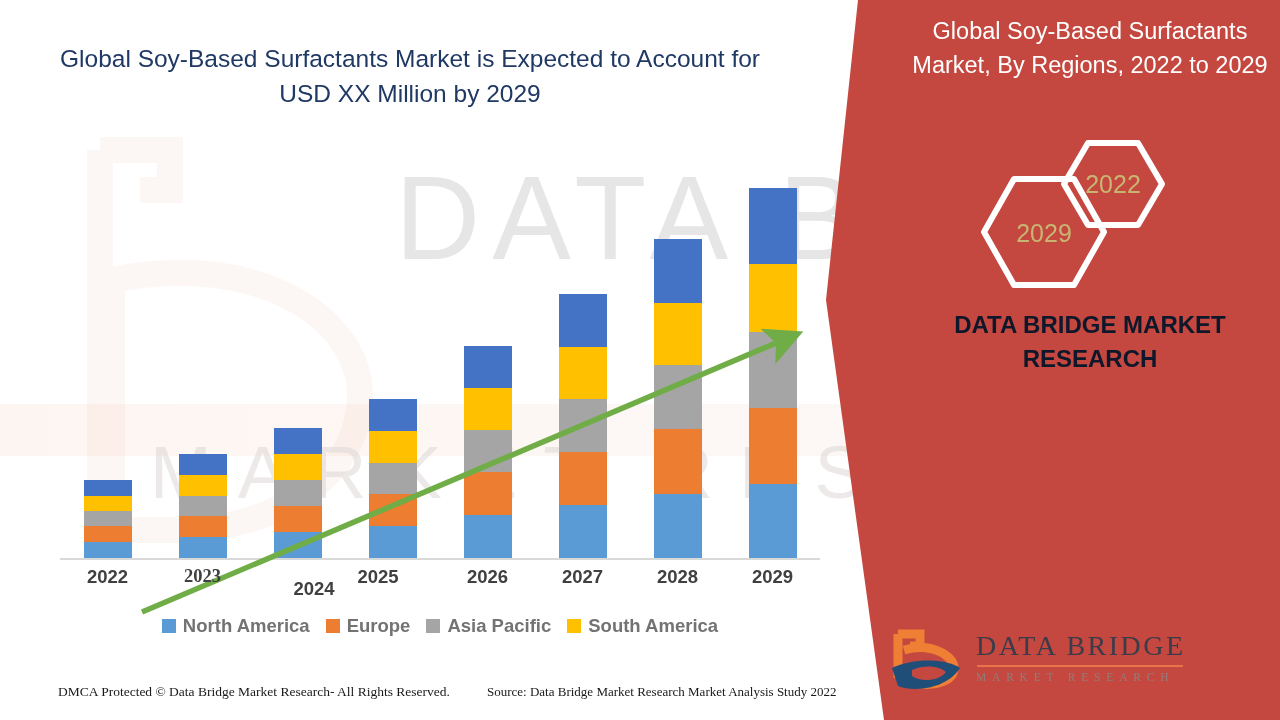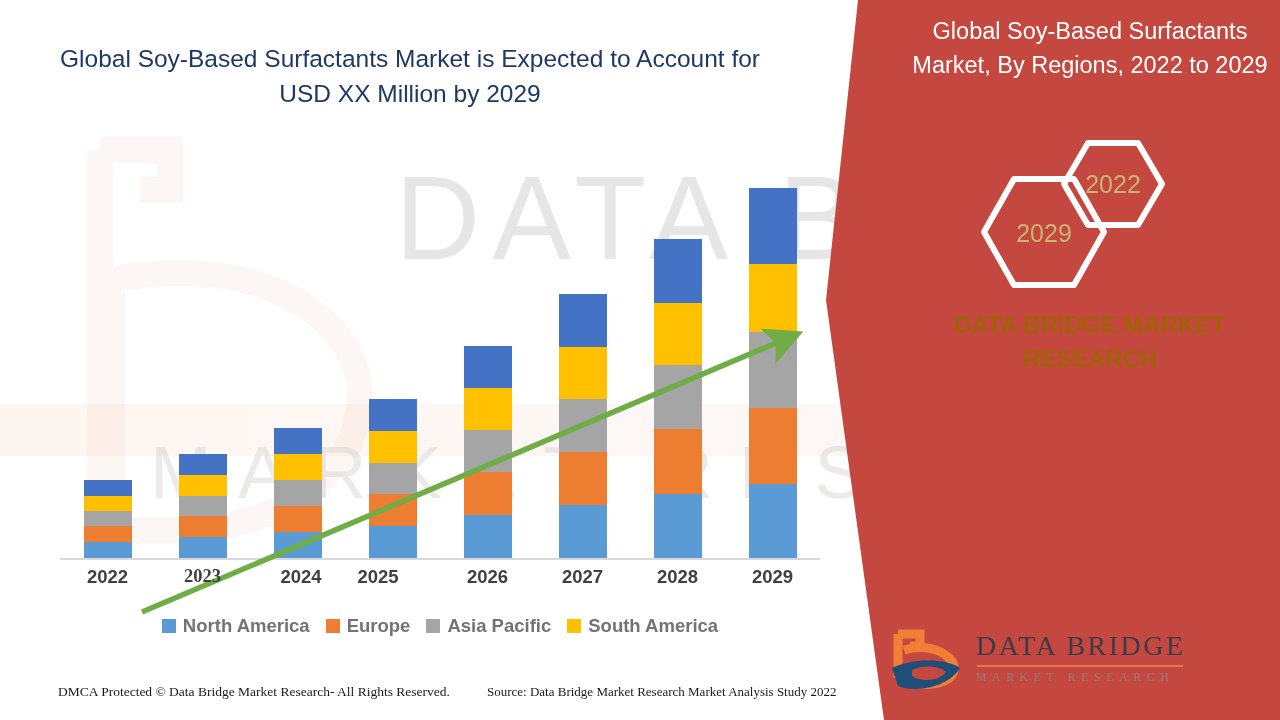--- a/index.html
+++ b/index.html
@@ -116,21 +116,21 @@
   #right-title {
     position:absolute; left:-2px; top:14px; width:384px;
     text-align:center; color:#ffffff;
     font-size:23.5px; line-height:1.46; font-weight:400;
   }
 
   #hex-wrap { position:absolute; left:70px; top:135px; width:220px; height:165px; }
 
   #brand-text {
     position:absolute; left:0; top:308px; width:380px;
-    text-align:center; color:#a16207;
+    text-align:center; color:#0f172a;
     font-size:24px; line-height:1.42; font-weight:bold;
   }
 
   #logo-wrap { position:absolute; left:-10px; top:628px; width:360px; height:72px; }
   #logo-mark { position:absolute; left:0; top:0; width:78px; height:68px; }
   #logo-words { position:absolute; left:86px; top:4px; }
   #logo-title {
     font-family:"Liberation Serif", serif;
     font-size:28px; letter-spacing:2.5px; color:#3b3b4a; font-weight:400;
     line-height:1;
@@ -224,21 +224,21 @@
           <path d="M0,0 L7,3.5 L0,7 L1.6,3.5 Z" fill="#70ad47"></path>
         </marker>
       </defs>
       <line x1="22" y1="312" x2="663" y2="40" stroke="#70ad47" stroke-width="5.5" marker-end="url(#ah)"></line>
     </svg>
   </div>
 
   <div id="x-labels">
       <div class="x-label" style="left: -0.5px;">2022</div>
       <div class="x-label" style="left: 94.5px; font-family: Liberation Serif, serif;">2023</div>
-      <div class="x-label" style="left: 193px;">2024</div>
+      <div class="x-label" style="left: 206px; margin-top: 12px;">2024</div>
       <div class="x-label" style="left: 270px;">2025</div>
       <div class="x-label" style="left: 379.5px;">2026</div>
       <div class="x-label" style="left: 474.5px;">2027</div>
       <div class="x-label" style="left: 569.5px;">2028</div>
       <div class="x-label" style="left: 664.5px;">2029</div>
     </div>
 
   <div id="legend">
       <div class="legend-item">
         <span class="legend-swatch" style="background: rgb(91, 155, 213);"></span>

